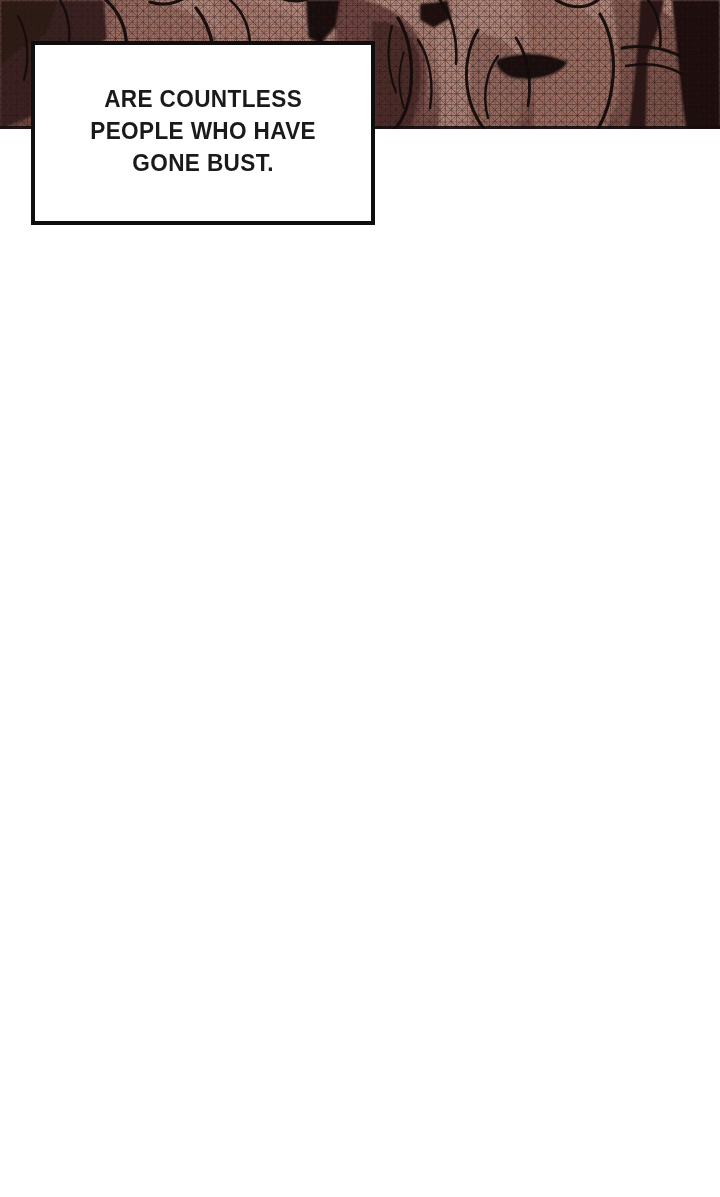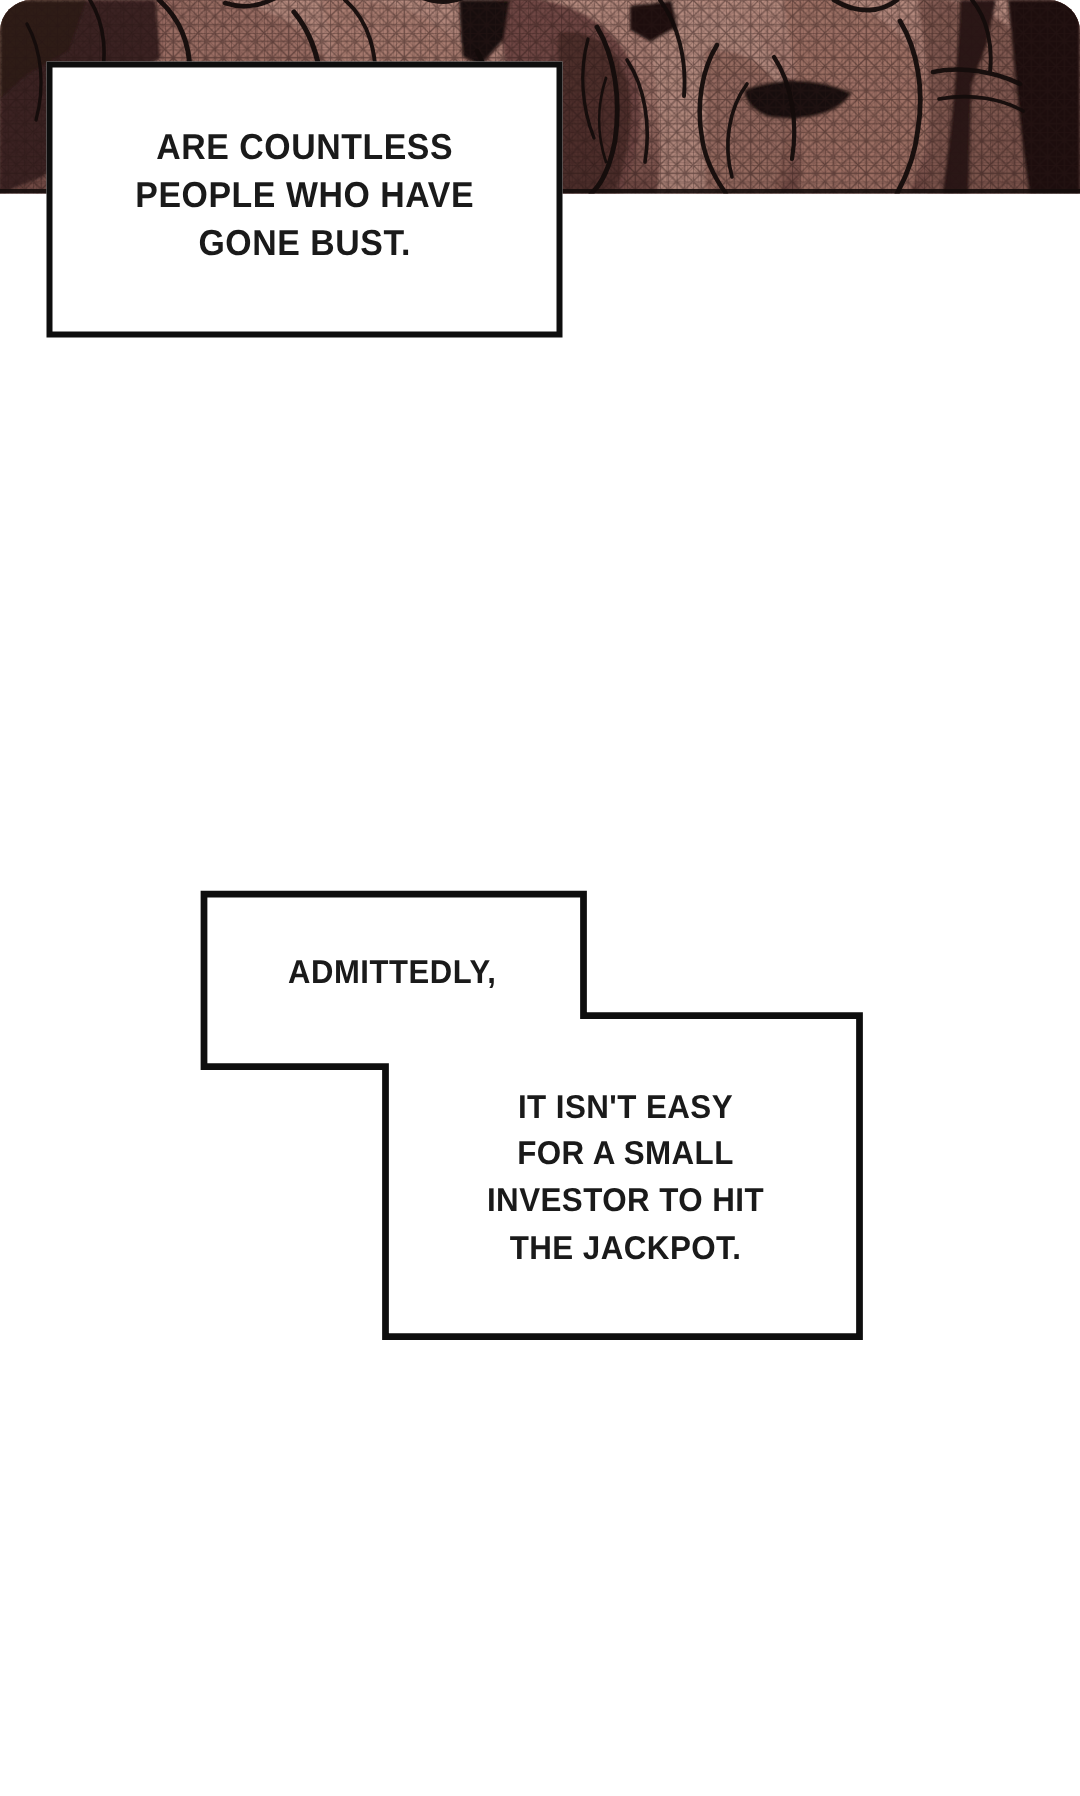--- a/index.html
+++ b/index.html
@@ -10,21 +10,20 @@
   }
   body {
     font-family: "Liberation Sans", sans-serif;
   }
   #page {
     position: relative;
     width: 720px;
     height: 1197px;
     background: #ffffff;
     overflow: hidden;
-    border-radius: 21px;
   }
 
   
   #artwork {
     position: absolute;
     left: 0;
     top: 0;
     width: 720px;
     height: 129px;
     overflow: hidden;
@@ -205,24 +204,14 @@
       <rect x="0" y="126" width="720" height="3" fill="#130c0b" opacity="0.85"></rect>
     </svg>
   </div>
 
   <div class="bubble-rect" id="bubble-1">
     <div class="bubble-text">ARE COUNTLESS
 PEOPLE WHO HAVE
 GONE BUST.</div>
   </div>
 
-  <div id="bubble-2">
-    <svg viewBox="0 0 448 307" aria-hidden="true">
-      <polygon points="4,4 257,4 257,85 441,85 441,299 125,299 125,119 4,119" fill="#ffffff" stroke="#0e0e0e" stroke-width="4.5" stroke-linejoin="miter"></polygon>
-    </svg>
-    <div id="bubble-2-line1">ADMITTEDLY,</div>
-    <div id="bubble-2-line2">IT ISN'T EASY
-FOR A SMALL
-INVESTOR TO HIT
-THE JACKPOT.</div>
-  </div>
 
 </div>
 
 </body></html>

